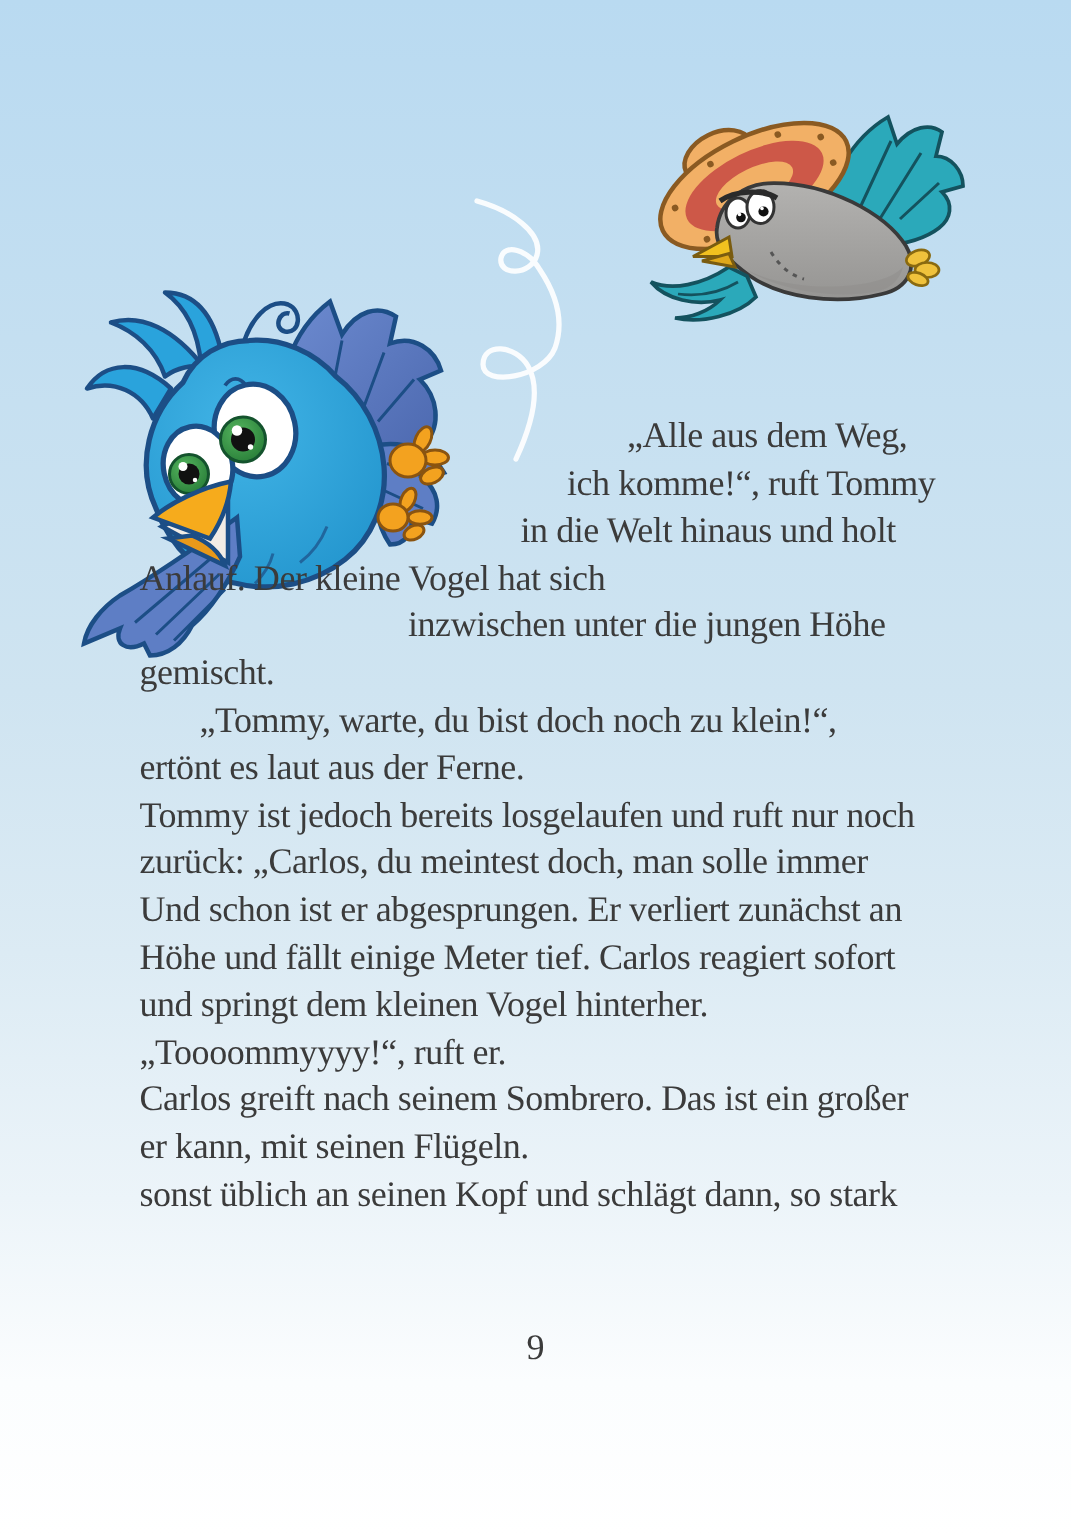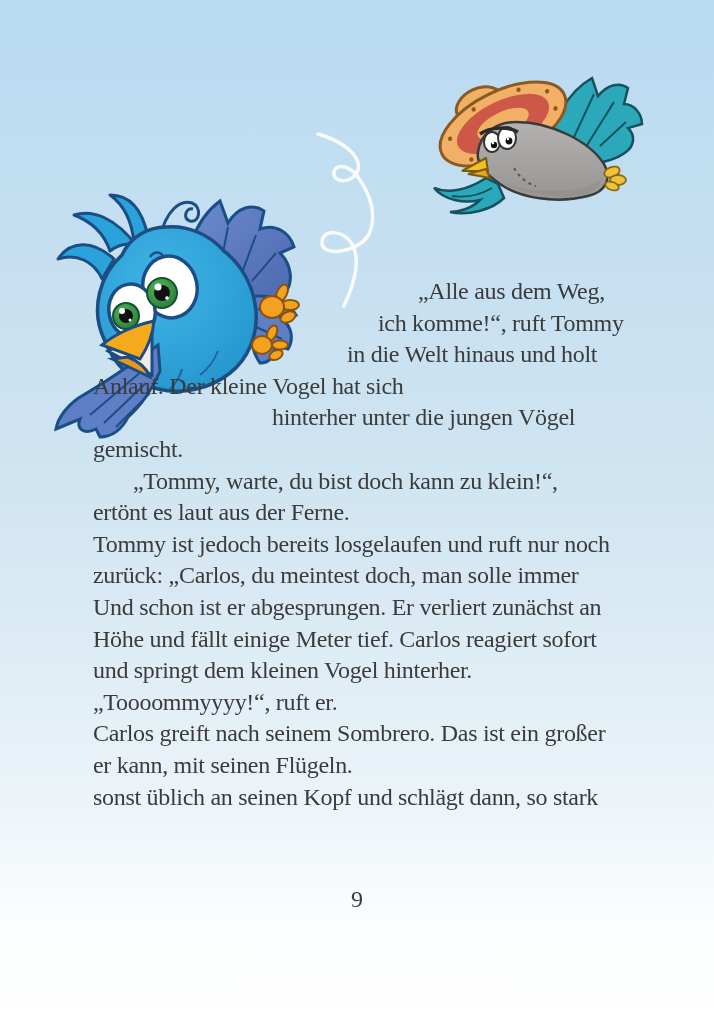--- a/index.html
+++ b/index.html
@@ -197,23 +197,23 @@
         <ellipse cx="212" cy="152" rx="10" ry="9"></ellipse>
       </g>
     </g>
   </svg>
 
   <div class="story">
     <div class="ln">„Alle aus dem Weg,</div>
     <div class="ln">ich komme!“, ruft Tommy</div>
     <div class="ln">in die Welt hinaus und holt</div>
     <div class="ln">Anlauf. Der kleine Vogel hat sich</div>
-    <div class="ln">hinterher unter die jungen Vögel</div>
+    <div class="ln">inzwischen unter die jungen Höhe</div>
     <div class="ln">gemischt.</div>
-    <div class="ln">„Tommy, warte, du bist doch kann zu klein!“,</div>
+    <div class="ln">„Tommy, warte, du bist doch noch zu klein!“,</div>
     <div class="ln">ertönt es laut aus der Ferne.</div>
     <div class="ln">Tommy ist jedoch bereits losgelaufen und ruft nur noch</div>
     <div class="ln">zurück: „Carlos, du meintest doch, man solle immer</div>
     <div class="ln">Und schon ist er abgesprungen. Er verliert zunächst an</div>
     <div class="ln">Höhe und fällt einige Meter tief. Carlos reagiert sofort</div>
     <div class="ln">und springt dem kleinen Vogel hinterher.</div>
     <div class="ln">„Toooommyyyy!“, ruft er.</div>
     <div class="ln">Carlos greift nach seinem Sombrero. Das ist ein großer</div>
     <div class="ln">er kann, mit seinen Flügeln.</div>
     <div class="ln">sonst üblich an seinen Kopf und schlägt dann, so stark</div>

